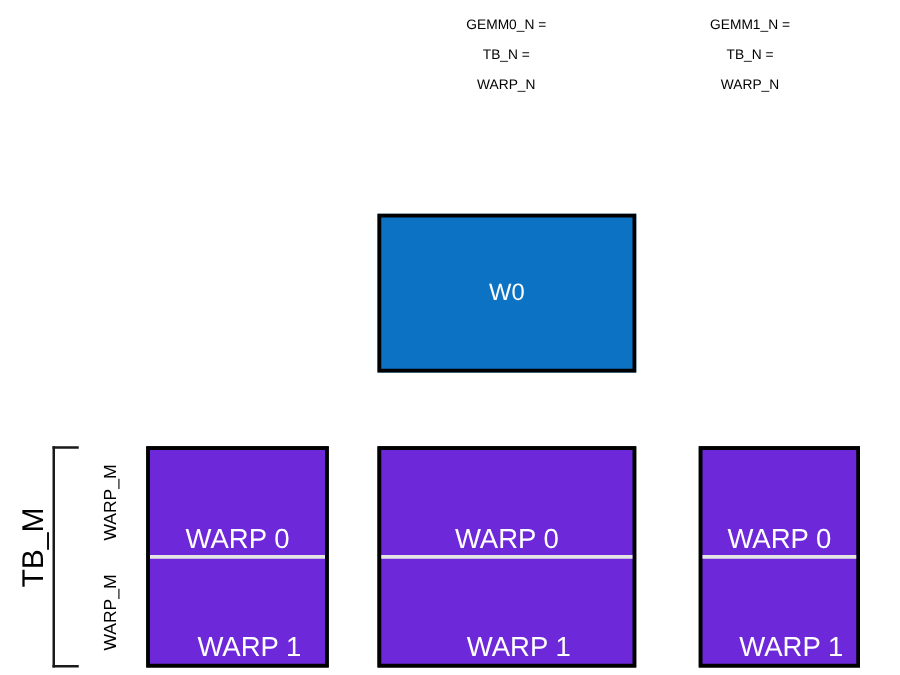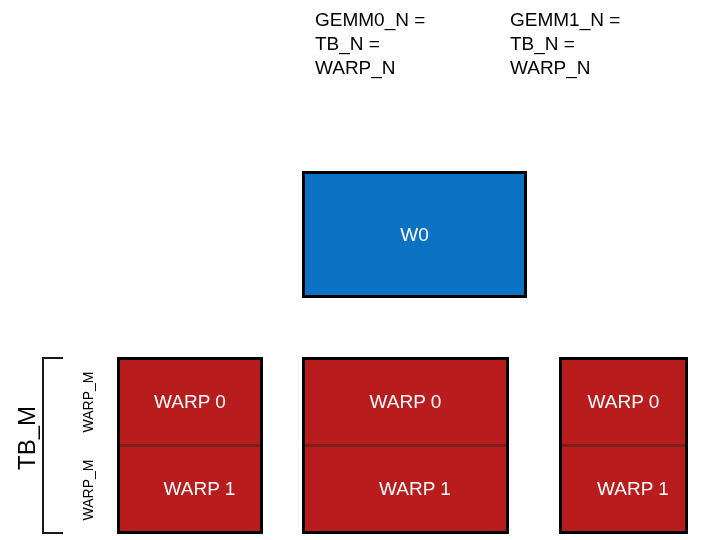--- a/index.html
+++ b/index.html
@@ -16,22 +16,23 @@
   #canvas {
     position: relative;
     width: 720px;
     height: 540px;
     background: #ffffff;
   }
 
   
   .col-caption {
     position: absolute;
+    text-align: center;
     color: #000000;
-    font-size: 19px;
+    font-size: 11px;
     line-height: 24px;
     font-family: "Liberation Sans", sans-serif;
     white-space: pre;
     letter-spacing: 0px;
   }
   #caption-gemm0 {
     left: 315px;
     top: 8px;
     width: 180px;
   }
@@ -50,21 +51,21 @@
     color: #ffffff;
     display: flex;
     align-items: center;
     justify-content: center;
     font-size: 19px;
     font-family: "Liberation Sans", sans-serif;
   }
   #blue-w0 {
     left: 302px;
     top: 171px;
-    width: 225px;
+    width: 207px;
     height: 127px;
   }
   #blue-w1 {
     left: 559px;
     top: 107px;
     width: 129px;
     height: 199px;
   }
 
   
@@ -77,30 +78,30 @@
     display: flex;
     flex-direction: column;
     background: #000000;
   }
   #green-col-0 { left: 117px;  width: 146px; }
   #green-col-1 { left: 302px;  width: 207px; }
   #green-col-2 { left: 559px;  width: 129px; }
 
   .green-cell {
     flex: 1 1 0;
-    background: #b91c1c;
+    background: #6d28d9;
     color: #ffffff;
     display: flex;
-    align-items: center;
+    align-items: flex-end;
     justify-content: center;
-    font-size: 19px;
+    font-size: 22px;
     font-family: "Liberation Sans", sans-serif;
   }
   .green-cell.cell-bottom {
-    border-top: 3px solid #7f1d1d;
+    border-top: 3px solid #e5e5e5;
     padding-left: 19px;
   }
 
   
   #tbm-bracket {
     position: absolute;
     left: 42px;
     top: 357px;
     width: 21px;
     height: 177px;

